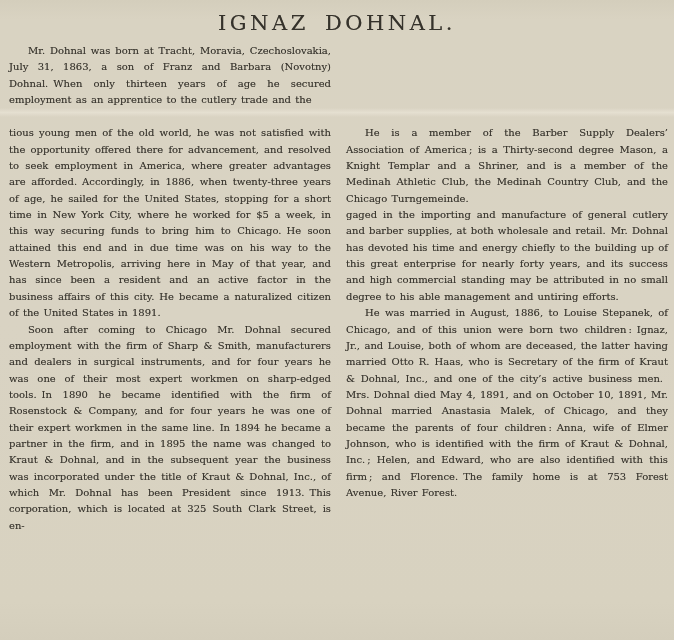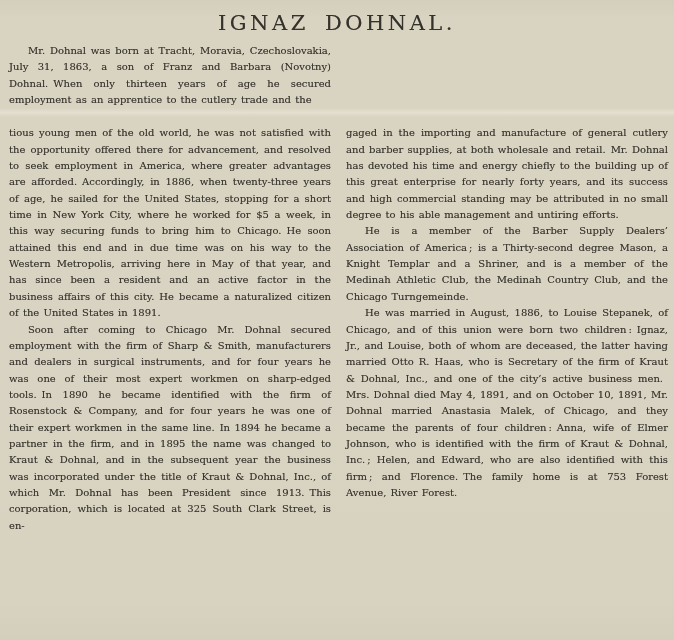--- a/index.html
+++ b/index.html
@@ -75,19 +75,19 @@
   </div>
 
   <div class="seam"></div>
 
   <div class="cols">
     <div class="col">
       <p class="para">tious young men of the old world, he was not satisfied with the opportunity offered there for advancement, and resolved to seek employment in America, where greater advantages are afforded. Accordingly, in 1886, when twenty-three years of age, he sailed for the United States, stopping for a short time in New York City, where he worked for $5 a week, in this way securing funds to bring him to Chicago. He soon attained this end and in due time was on his way to the Western Metropolis, arriving here in May of that year, and has since been a resident and an active factor in the business affairs of this city. He became a naturalized citizen of the United States in 1891.</p>
       <p class="para indent">Soon after coming to Chicago Mr. Dohnal secured employment with the firm of Sharp &amp; Smith, manufacturers and dealers in surgical instruments, and for four years he was one of their most expert workmen on sharp-edged tools. In 1890 he became identified with the firm of Rosenstock &amp; Company, and for four years he was one of their expert workmen in the same line. In 1894 he became a partner in the firm, and in 1895 the name was changed to Kraut &amp; Dohnal, and in the subsequent year the business was incorporated under the title of Kraut &amp; Dohnal, Inc., of which Mr. Dohnal has been President since 1913. This corporation, which is located at 325 South Clark Street, is en-</p>
     </div>
     <div class="col">
+      <p class="para indent">He is a member of the Barber Supply Dealers’ Association of America ; is a Thirty-second degree Mason, a Knight Templar and a Shriner, and is a member of the Medinah Athletic Club, the Medinah Country Club, and the Chicago Turngemeinde.</p>
       <p class="para">gaged in the importing and manufacture of general cutlery and barber supplies, at both wholesale and retail. Mr. Dohnal has devoted his time and energy chiefly to the building up of this great enterprise for nearly forty years, and its success and high commercial standing may be attributed in no small degree to his able management and untiring efforts.</p>
-      <p class="para indent">He is a member of the Barber Supply Dealers’ Association of America ; is a Thirty-second degree Mason, a Knight Templar and a Shriner, and is a member of the Medinah Athletic Club, the Medinah Country Club, and the Chicago Turngemeinde.</p>
       <p class="para indent">He was married in August, 1886, to Louise Stepanek, of Chicago, and of this union were born two children : Ignaz, Jr., and Louise, both of whom are deceased, the latter having married Otto R. Haas, who is Secretary of the firm of Kraut &amp; Dohnal, Inc., and one of the city’s active business men. Mrs. Dohnal died May 4, 1891, and on October 10, 1891, Mr. Dohnal married Anastasia Malek, of Chicago, and they became the parents of four children : Anna, wife of Elmer Johnson, who is identified with the firm of Kraut &amp; Dohnal, Inc. ; Helen, and Edward, who are also identified with this firm ; and Florence. The family home is at 753 Forest Avenue, River Forest.</p>
     </div>
   </div>
 
 </div>
 
 </body></html>

